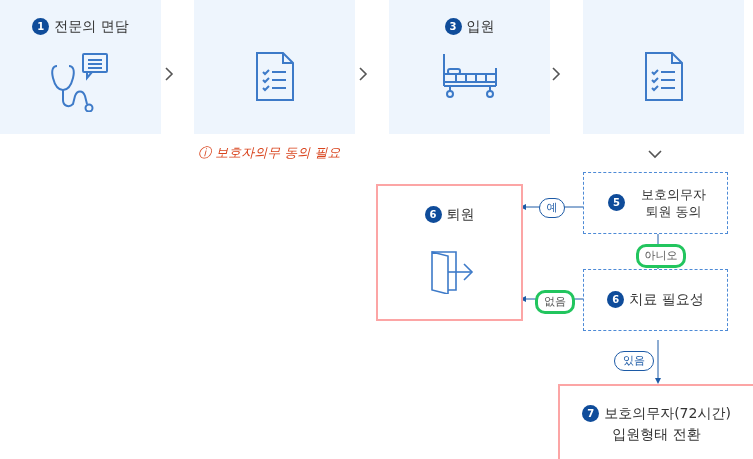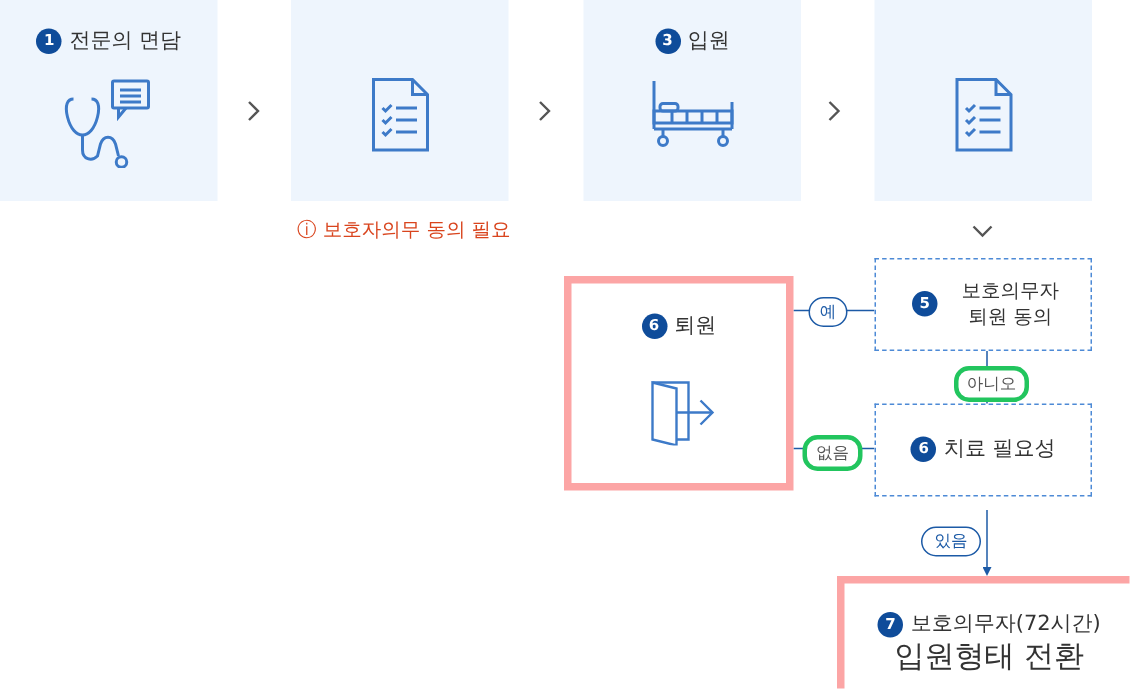--- a/index.html
+++ b/index.html
@@ -1,24 +1,24 @@
 <!DOCTYPE html>
 <html><head>
 <meta charset="utf-8">
 <style>
   html,body{margin:0;padding:0;background:#fff;}
   body{width:753px;height:459px;position:relative;overflow:hidden;font-family:"DejaVu Sans",sans-serif;color:#333;}
-  .step{position:absolute;top:0;width:145px;height:134px;background:#eef5fd;}
+  .step{position:absolute;top:0;width:145px;height:134px;background:#eef5fd;padding-left:16px;}
   .step .title{position:absolute;top:18px;left:0;right:0;text-align:center;font-size:14px;color:#333;white-space:nowrap;}
   .num{display:inline-block;width:17px;height:17px;border-radius:50%;background:#0f4c9a;color:#fff;font-size:10px;font-weight:bold;line-height:17px;text-align:center;vertical-align:1px;margin-right:5px;}
   .step .icon{position:absolute;top:52px;left:0;right:0;height:60px;display:flex;justify-content:center;}
   .chev{position:absolute;width:16px;height:16px;}
-  .note{position:absolute;left:198px;top:144px;font-size:13px;color:#d9441d;white-space:nowrap;}
+  .note{position:absolute;left:198px;top:144px;font-size:13px;color:#d9441d;white-space:nowrap;font-style:italic;}
   .box{position:absolute;background:#fff;}
-  .solid{border:5px solid #fca5a5;}
+  .solid{border:2px solid #fca5a5;}
   .dashed{border:1px dashed #4d8ad6;}
   .box .label{position:absolute;left:0;right:0;text-align:center;font-size:13px;color:#333;line-height:17px;}
   .pill{position:absolute;height:18px;border-radius:10px;font-size:11px;line-height:18px;text-align:center;background:#fff;}
   .pill.blue{border:1px solid #1c5aa6;color:#1c5aa6;}
   .pill.gray{border:3px solid #22c55e;color:#555;}
   svg.lines{position:absolute;left:0;top:0;}
 </style>
 </head>
 <body>
 
@@ -130,19 +130,19 @@
   <svg style="position:absolute;left:52px;top:64px" width="44" height="44" viewBox="0 0 44 44" fill="none" stroke="#3d7ac8" stroke-width="1.6">
     <path d="M2 2 L18 6 L18 44 L2 40 Z"></path>
     <path d="M2 2 L26 2 L26 40 L18 40"></path>
     <line x1="18" y1="22" x2="42" y2="22"></line>
     <path d="M34 14 L42 22 L34 30"></path>
   </svg>
 </div>
 
 <div class="box solid" style="left:558px;top:384px;width:193px;height:73px">
   <div class="label" style="top:18px;font-size:14px;line-height:18px"><span class="num">7</span><span>보호의무자(72시간)</span></div>
-  <div class="label" style="top:39px;font-size:20px;line-height:18px">입원형태 전환</div>
+  <div class="label" style="top:39px;font-size:14px;line-height:18px">입원형태 전환</div>
 </div>
 
 <div class="pill blue" style="left:539px;top:198px;width:24px">예</div>
 <div class="pill gray" style="left:636px;top:244px;width:44px">아니오</div>
 <div class="pill gray" style="left:535px;top:290px;width:34px">없음</div>
 <div class="pill blue" style="left:614px;top:351px;width:38px">있음</div>
 
 </body></html>

